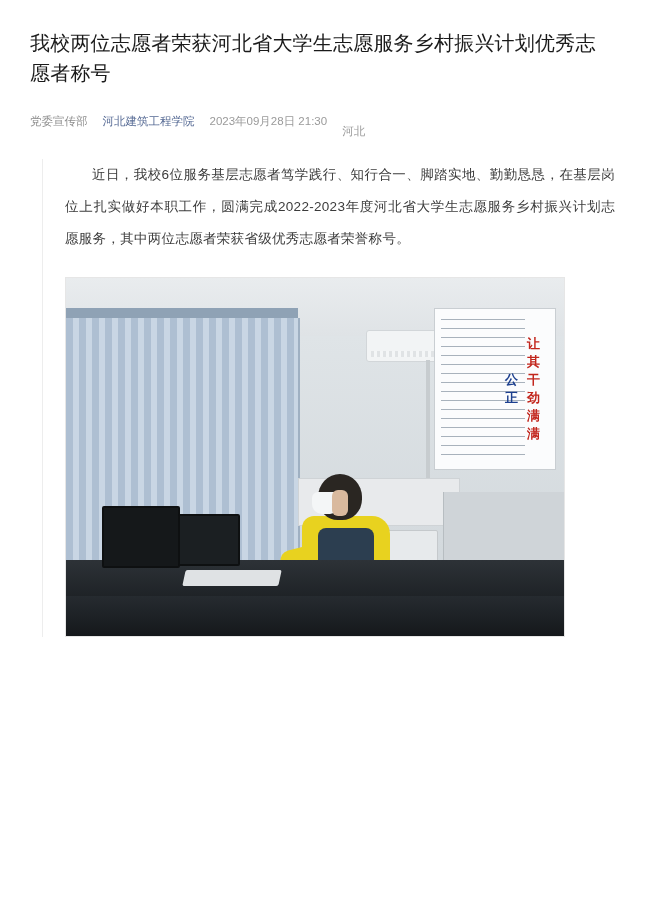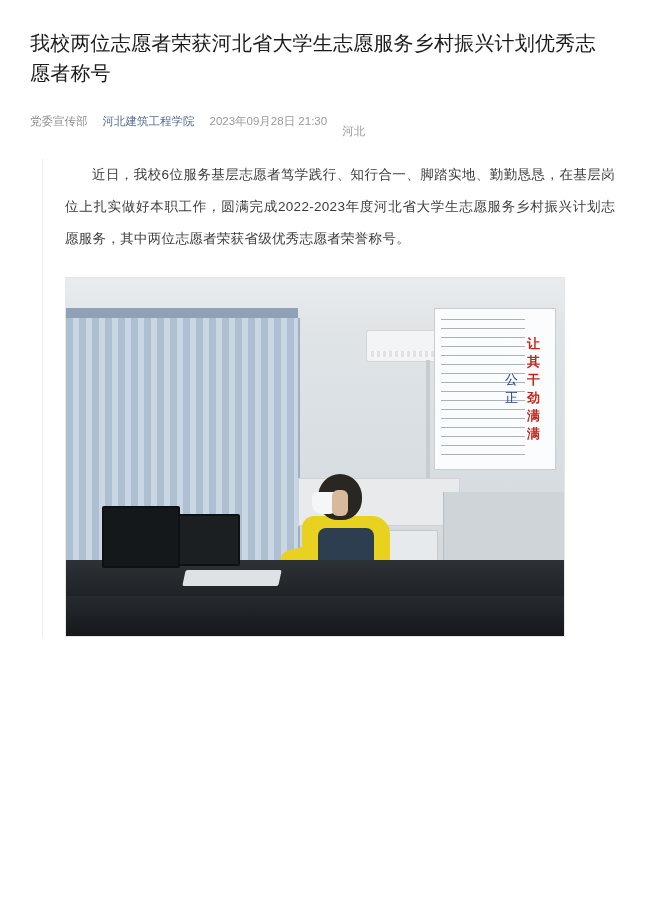--- a/index.html
+++ b/index.html
@@ -119,21 +119,21 @@
     position: absolute; right: 6px; top: 8px; width: 22px; bottom: 8px;
     display: flex; flex-direction: column; justify-content: space-around;
     align-items: center;
     color: #c2261d; font-size: 13px; font-weight: bold;
     font-family: "DejaVu Sans", sans-serif;
   }
   .ph-poster-blue {
     position: absolute; right: 30px; top: 8px; width: 20px; bottom: 8px;
     display: flex; flex-direction: column; justify-content: space-around;
     align-items: center;
-    color: #1c3f8f; font-size: 13px; font-weight: normal;
+    color: #1c3f8f; font-size: 13px; font-weight: bold;
     font-family: "DejaVu Sans", sans-serif;
   }
   .ph-deskback {
     position: absolute; left: 232px; top: 200px; width: 160px; height: 46px;
     background: #e8eaec; border: 1px solid #cfd3d6;
   }
   .ph-floor {
     position: absolute; left: 0; top: 298px; width: 100%; bottom: 0;
     background: linear-gradient(180deg, #9ea5aa 0%, #7d858b 100%);
   }

